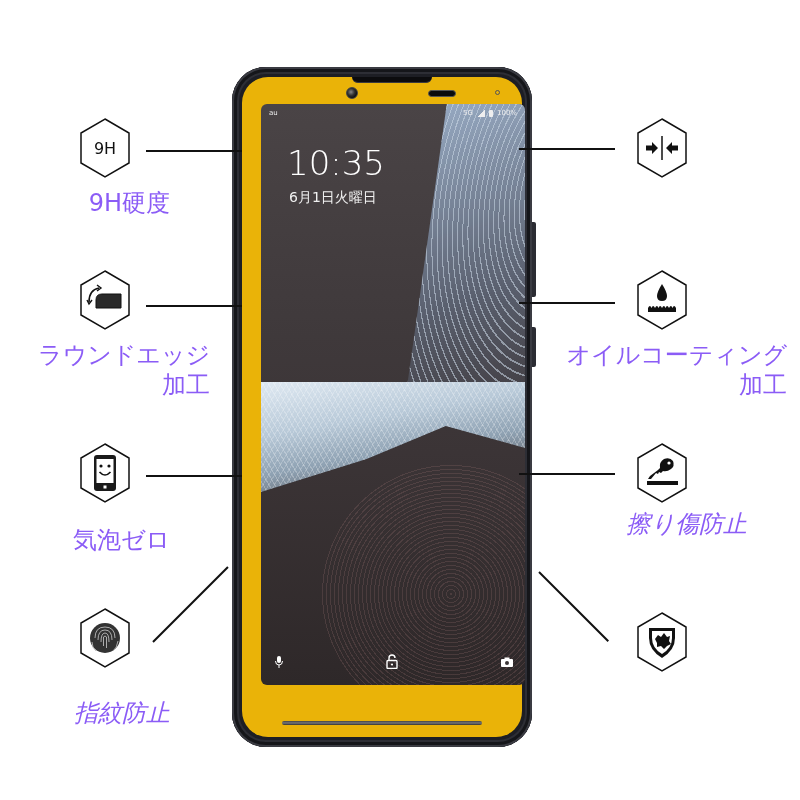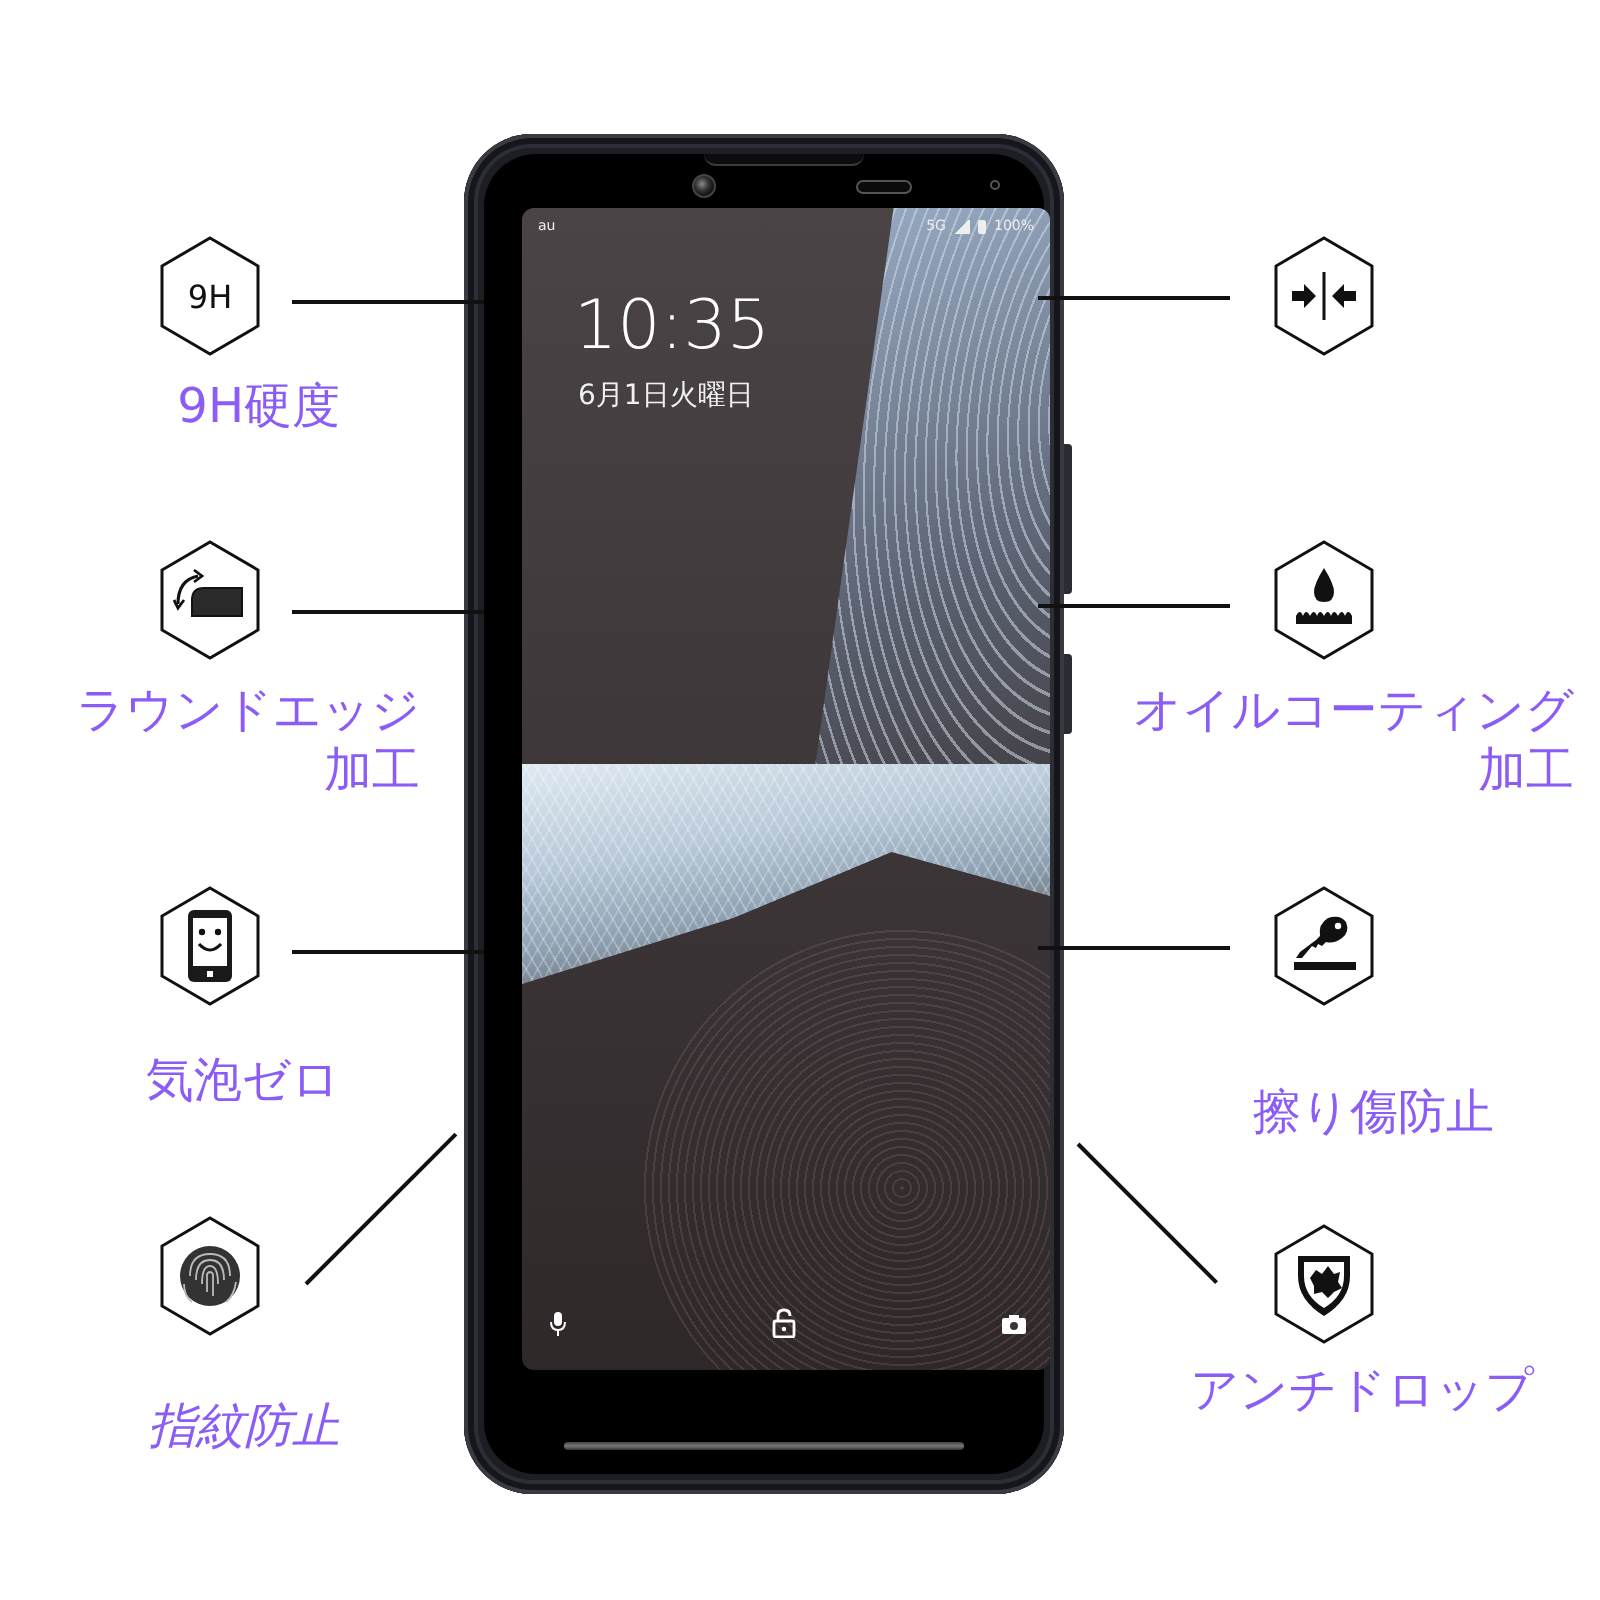--- a/index.html
+++ b/index.html
@@ -7,21 +7,21 @@
     body { position: relative; font-family: "DejaVu Sans", "Liberation Sans", sans-serif; color: #111; }
 
     
     .phone {
       position: absolute; left: 232px; top: 67px; width: 300px; height: 680px;
       background: #1d1e24; border-radius: 34px;
       box-shadow: inset 0 0 0 2px #3a3b42, inset 0 0 0 5px #15161a, inset 0 0 0 7px #2d2e35;
     }
     .phone-bezel {
       position: absolute; left: 10px; top: 10px; right: 10px; bottom: 10px;
-      background: #000000; border-radius: 26px; text-align: center;
+      background: #eab308; border-radius: 26px; text-align: center;
     }
     .top-notch {
       position: absolute; left: 110px; top: 0; width: 80px; height: 6px;
       background: #0c0c0e; border-radius: 0 0 8px 8px; border-bottom: 1px solid #3a3a40;
     }
     .camera {
       position: absolute; left: 104px; top: 10px; width: 12px; height: 12px;
       border-radius: 50%; background: radial-gradient(circle at 40% 40%, #888 0, #333 40%, #111 70%);
       border: 1px solid #444;
     }
@@ -233,24 +233,23 @@
   <span class="feature-label">加工</span>
 </div>
 
 <div class="feature" style="left:577px;top:443px;width:170px;">
   <svg class="hex" width="52" height="60" viewBox="0 0 52 60">
     <polygon points="26,1 50,15 50,45 26,59 2,45 2,15" fill="#fff" stroke="#111" stroke-width="1.5"></polygon>
     <path d="M12 36 L14 33 L22 27 L24 25 Q23 19 28 16 Q34 14 37 18 Q39 23 35 26 Q31 29 27 28 L25 30 L23 29 L22 31 L20 30 L15 36 Z" fill="#111"></path>
     <circle cx="33" cy="20" r="1.6" fill="#fff"></circle>
     <rect x="11" y="38" width="31" height="4" fill="#111"></rect>
   </svg>
-  <span class="feature-label" style="margin-top:38px;">擦り傷防止</span>
+  <span class="feature-label" style="margin-top:6px;font-style:italic;">擦り傷防止</span>
 </div>
 
 <div class="feature" style="left:557px;top:612px;width:210px;">
   <svg class="hex" width="52" height="60" viewBox="0 0 52 60">
     <polygon points="26,1 50,15 50,45 26,59 2,45 2,15" fill="#fff" stroke="#111" stroke-width="1.5"></polygon>
     <path d="M13 16 L39 16 L39 26 Q39 38 26 46 Q13 38 13 26 Z" fill="#111"></path>
     <path d="M16 19 L36 19 L36 26 Q36 36 26 42 Q16 36 16 26 Z" fill="#fff"></path>
     <path d="M19 27 L22 23 L25 25 L28 21 L31 25 L34 24 L33 29 L35 32 L31 34 L28 37 L25 34 L21 35 L21 31 Z" fill="#111"></path>
   </svg>
-  <span class="feature-label" style="margin-top:8px;">アンチドロップ</span>
 </div>
 
 </body></html>

